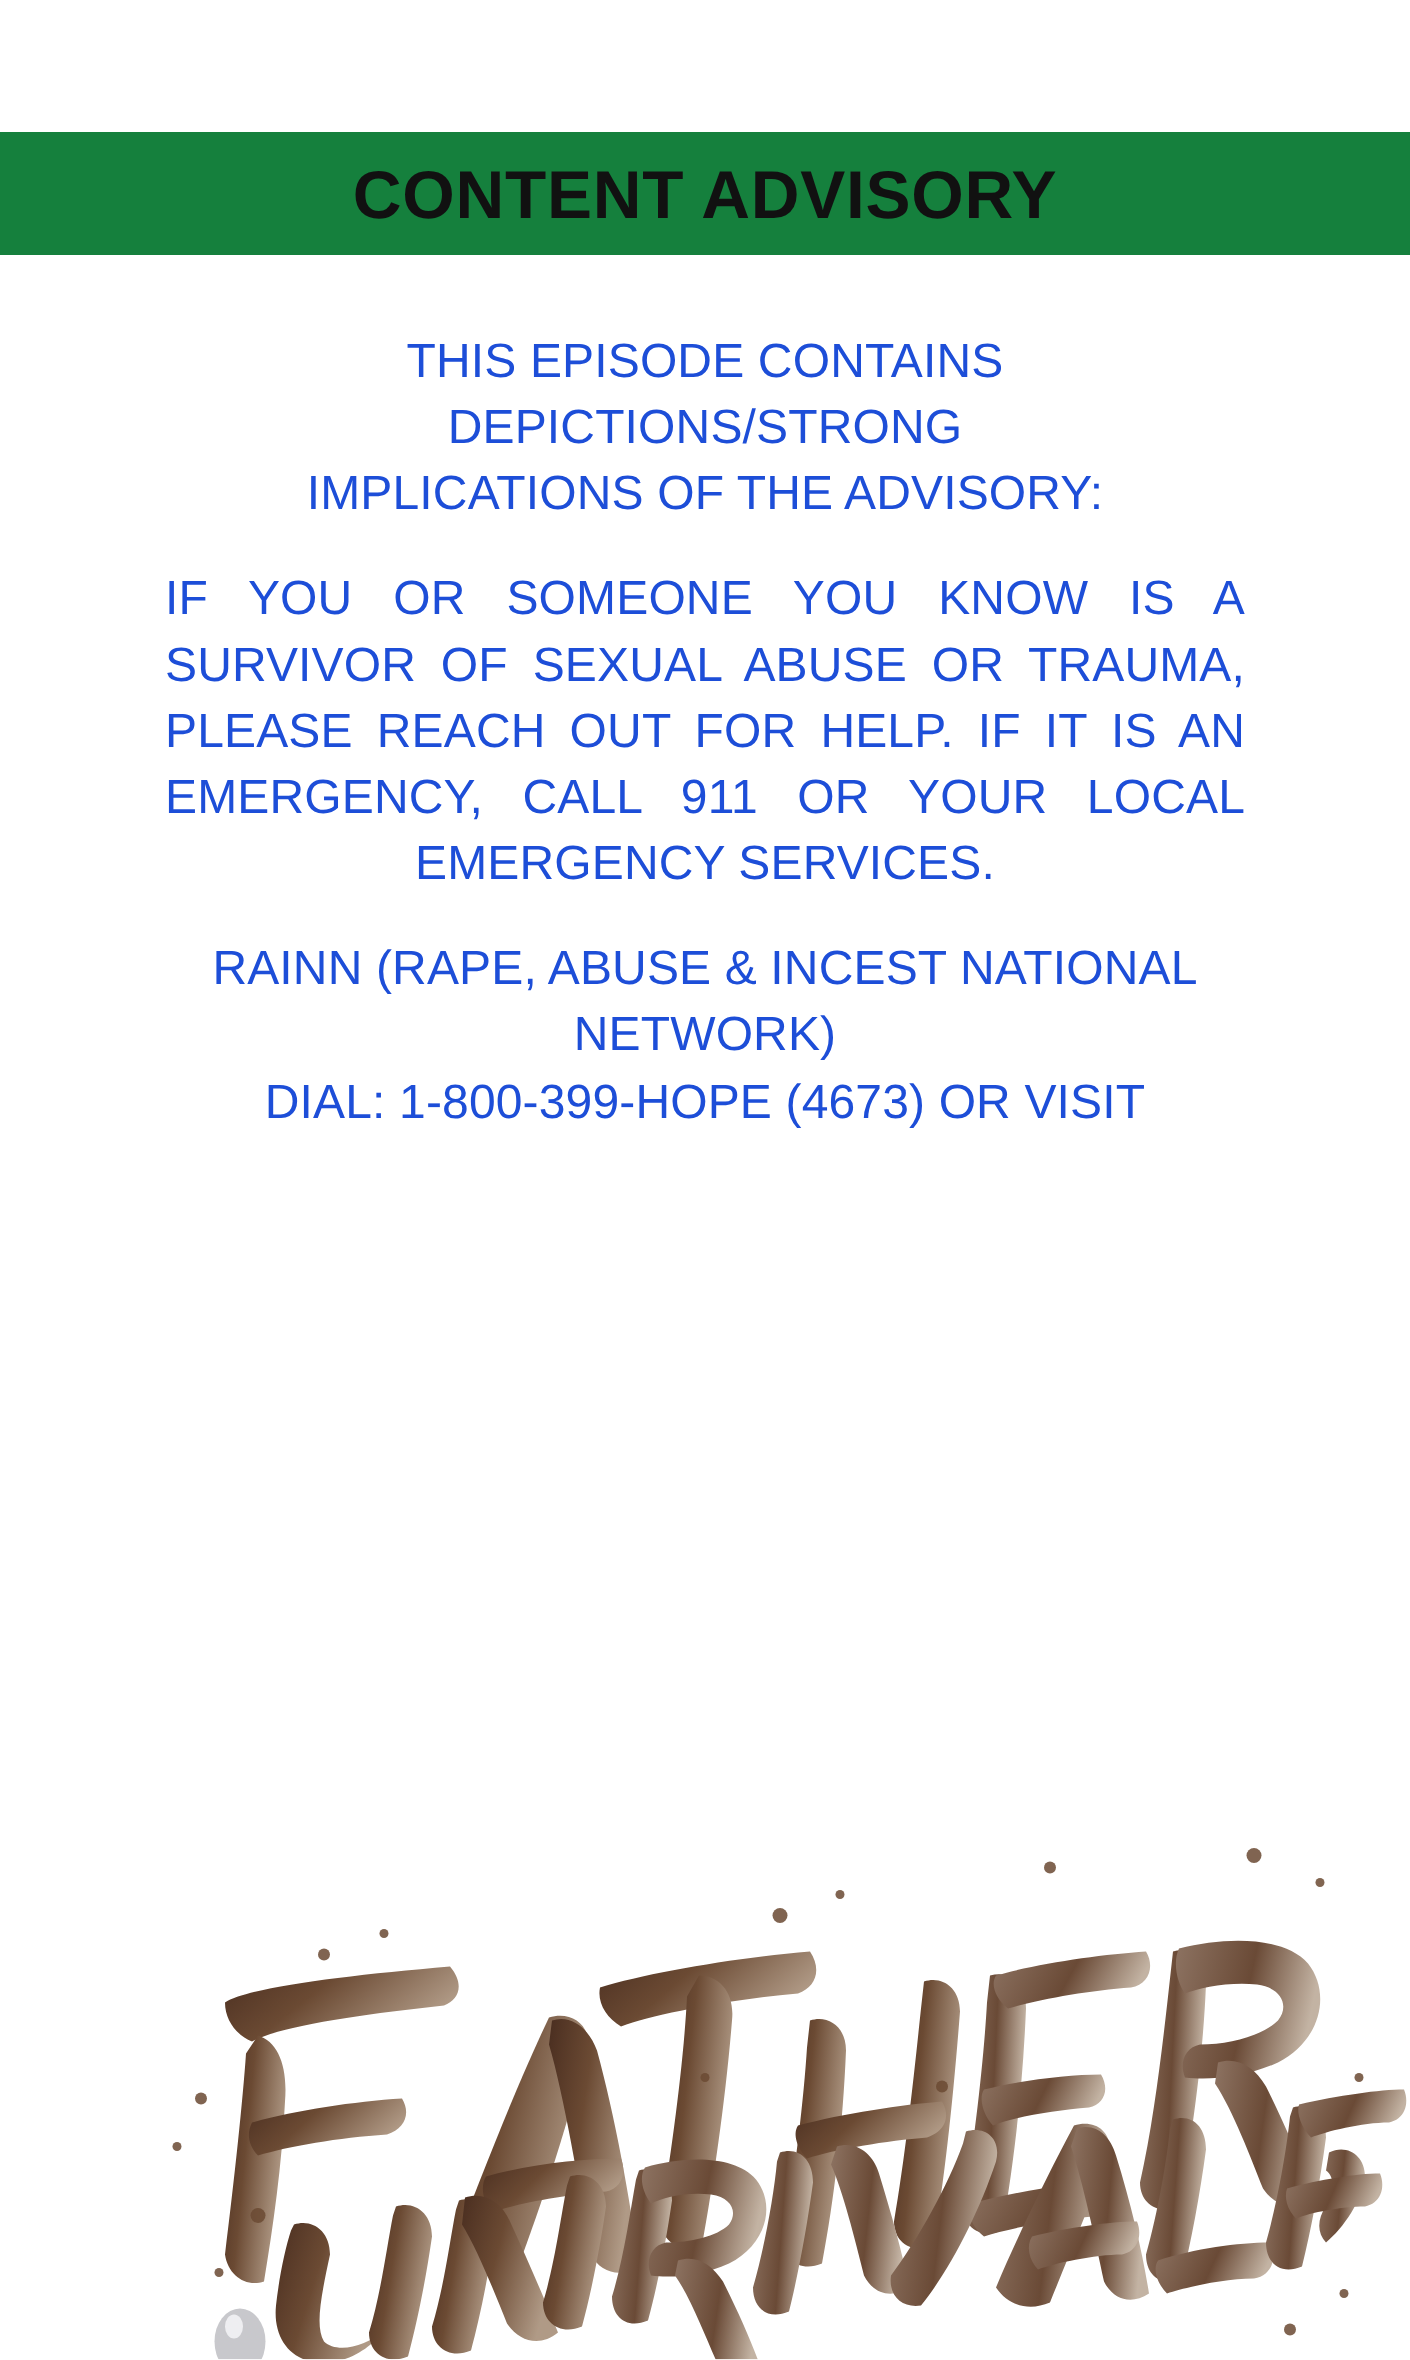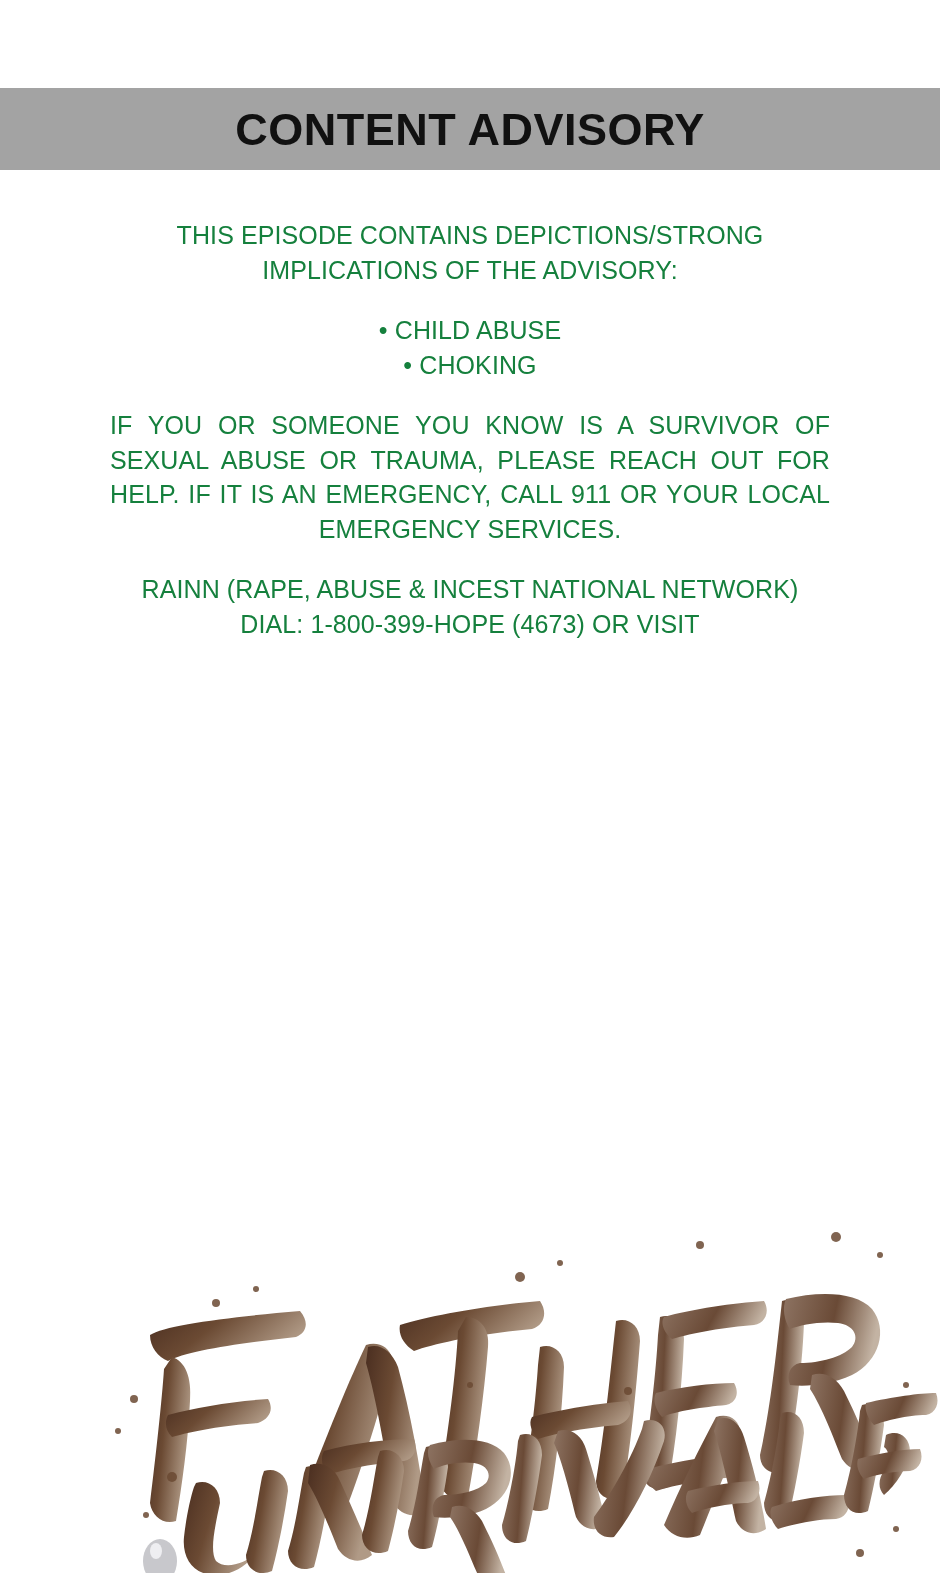--- a/index.html
+++ b/index.html
@@ -23,44 +23,44 @@
     background: #ffffff;
   }
 
   
   .advisory-banner {
     position: absolute;
     top: 88px;
     left: 0;
     width: 940px;
     height: 82px;
-    background: #a3a3a3;
+    background: #15803d;
     display: flex;
     align-items: center;
     justify-content: center;
   }
   .advisory-banner-title {
     font-size: 45px;
     font-weight: bold;
     letter-spacing: 0.5px;
     color: #111111;
     text-align: center;
     line-height: 1;
   }
 
   
   .advisory-body {
     position: absolute;
     top: 218px;
     left: 110px;
     width: 720px;
     text-align: center;
-    font-size: 25px;
+    font-size: 32px;
     line-height: 1.38;
-    color: #15803d;
+    color: #1d4ed8;
     letter-spacing: 0.1px;
   }
 
   .para {
     margin: 0;
   }
   .para + .para {
     margin-top: 26px;
   }
 
@@ -101,24 +101,20 @@
     <div class="advisory-banner-title">CONTENT ADVISORY</div>
   </div>
 
   <div class="advisory-body">
 
     <p class="para">
       <span>THIS EPISODE CONTAINS DEPICTIONS/STRONG</span><br>
       <span>IMPLICATIONS OF THE ADVISORY:</span>
     </p>
 
-    <ul class="bullets para">
-      <li>• CHILD ABUSE</li>
-      <li>• CHOKING</li>
-    </ul>
 
     <p class="para justified">IF YOU OR SOMEONE YOU KNOW IS A SURVIVOR OF SEXUAL ABUSE OR TRAUMA, PLEASE REACH OUT FOR HELP. IF IT IS AN EMERGENCY, CALL 911 OR YOUR LOCAL EMERGENCY SERVICES.</p>
 
     <p class="para">
       <span>RAINN (RAPE, ABUSE &amp; INCEST NATIONAL NETWORK)</span><br>
       <span>DIAL: 1-800-399-HOPE (4673) OR VISIT</span><br>
     </p>
 
   </div>
 

